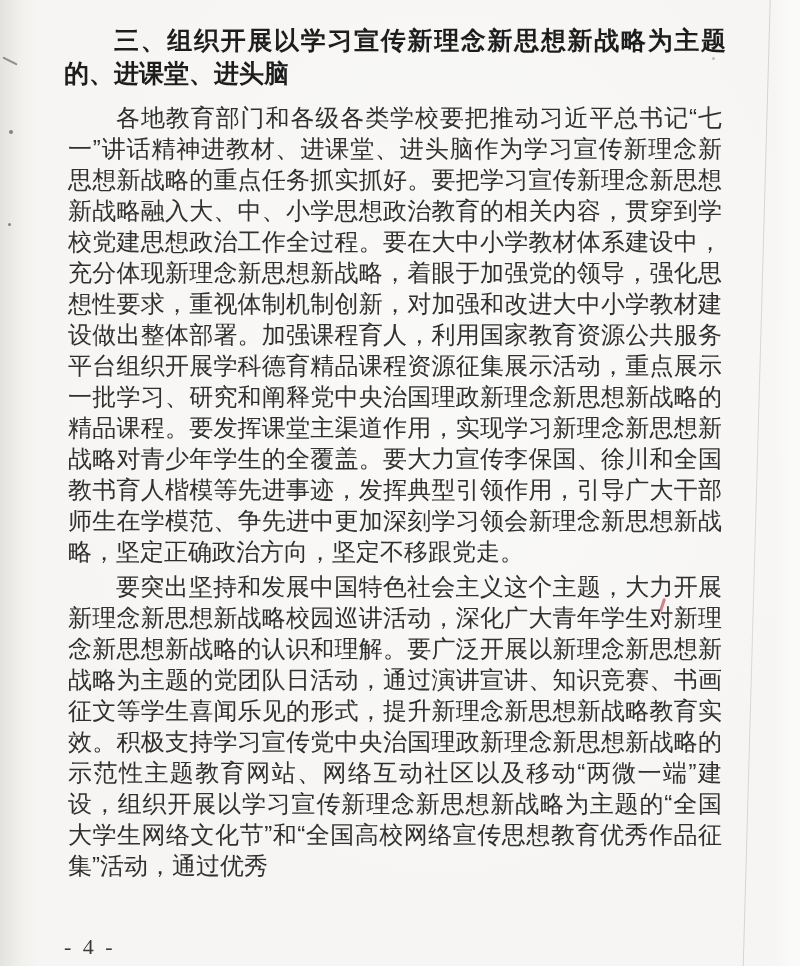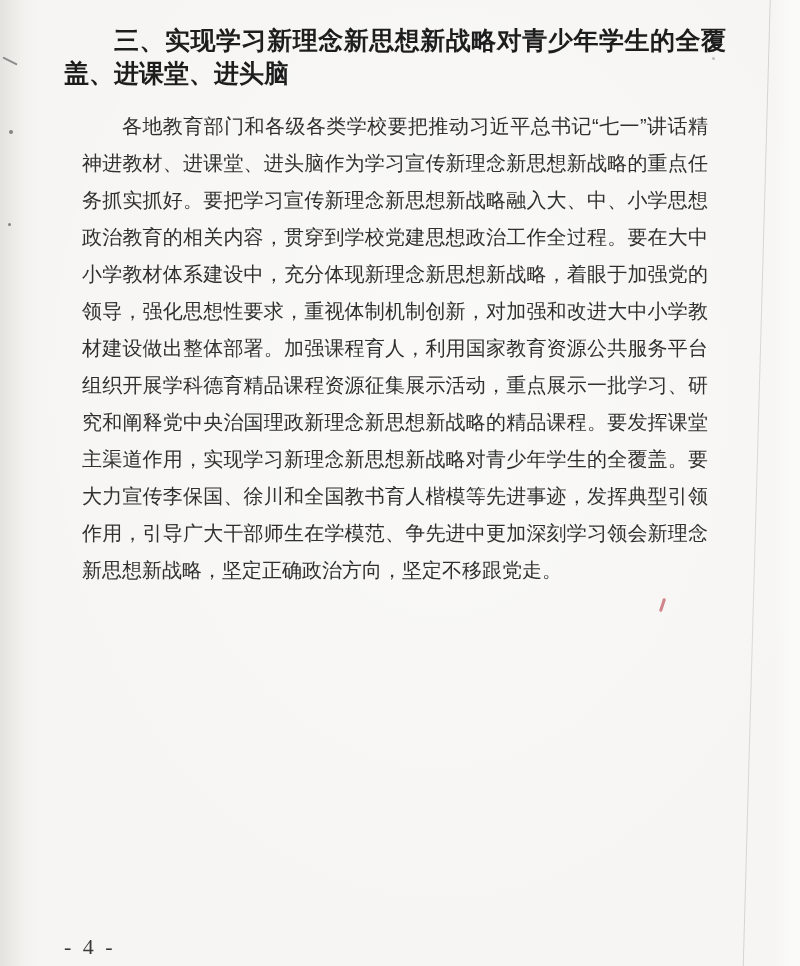--- a/index.html
+++ b/index.html
@@ -49,26 +49,26 @@
     font-size: 25px;
     font-weight: bold;
     line-height: 33px;
     text-indent: 2em;
     color: #1d1d1d;
     margin: 0 0 12px 0;
     text-align: justify;
   }
   .heading.second { margin: 20px 0 14px 0; }
   .para {
-    font-size: 20px;
-    line-height: 37px;
+    font-size: 24px;
+    line-height: 31px;
     text-indent: 2em;
     text-align: justify;
     text-justify: inter-ideograph;
-    margin: 18px;
+    margin: 4px;
     color: #303030;
   }
   .page-number {
     position: absolute;
     left: 64px;
     top: 934px;
     font-size: 22px;
     letter-spacing: 3px;
     color: #3a3a3a;
     font-family: "Liberation Serif", "DejaVu Serif", serif;
@@ -107,20 +107,21 @@
 
   <div class="scan-edge-light"></div>
   <div class="scan-edge-line"></div>
   <div class="pen-tick"></div>
   <div class="speck s1"></div>
   <div class="speck s2"></div>
   <div class="speck s3"></div>
   <div class="red-mark"></div>
 
   <div class="content">
-    <h2 class="heading">三、实现学习新理念新思想新战略对青少年学生的全覆盖、进课堂、进头脑</h2>
+    <h2 class="heading">三、组织开展以学习宣传新理念新思想新战略为主题的、进课堂、进头脑</h2>
     <p class="para">各地教育部门和各级各类学校要把推动习近平总书记“七一”讲话精神进教材、进课堂、进头脑作为学习宣传新理念新思想新战略的重点任务抓实抓好。要把学习宣传新理念新思想新战略融入大、中、小学思想政治教育的相关内容，贯穿到学校党建思想政治工作全过程。要在大中小学教材体系建设中，充分体现新理念新思想新战略，着眼于加强党的领导，强化思想性要求，重视体制机制创新，对加强和改进大中小学教材建设做出整体部署。加强课程育人，利用国家教育资源公共服务平台组织开展学科德育精品课程资源征集展示活动，重点展示一批学习、研究和阐释党中央治国理政新理念新思想新战略的精品课程。要发挥课堂主渠道作用，实现学习新理念新思想新战略对青少年学生的全覆盖。要大力宣传李保国、徐川和全国教书育人楷模等先进事迹，发挥典型引领作用，引导广大干部师生在学模范、争先进中更加深刻学习领会新理念新思想新战略，坚定正确政治方向，坚定不移跟党走。</p>
 
+    <p class="para">要突出坚持和发展中国特色社会主义这个主题，大力开展新理念新思想新战略校园巡讲活动，深化广大青年学生对新理念新思想新战略的认识和理解。要广泛开展以新理念新思想新战略为主题的党团队日活动，通过演讲宣讲、知识竞赛、书画征文等学生喜闻乐见的形式，提升新理念新思想新战略教育实效。积极支持学习宣传党中央治国理政新理念新思想新战略的示范性主题教育网站、网络互动社区以及移动“两微一端”建设，组织开展以学习宣传新理念新思想新战略为主题的“全国大学生网络文化节”和“全国高校网络宣传思想教育优秀作品征集”活动，通过优秀</p>
   </div>
 
   <div class="page-number">- 4 -</div>
 
 </div>
 
 </body></html>

